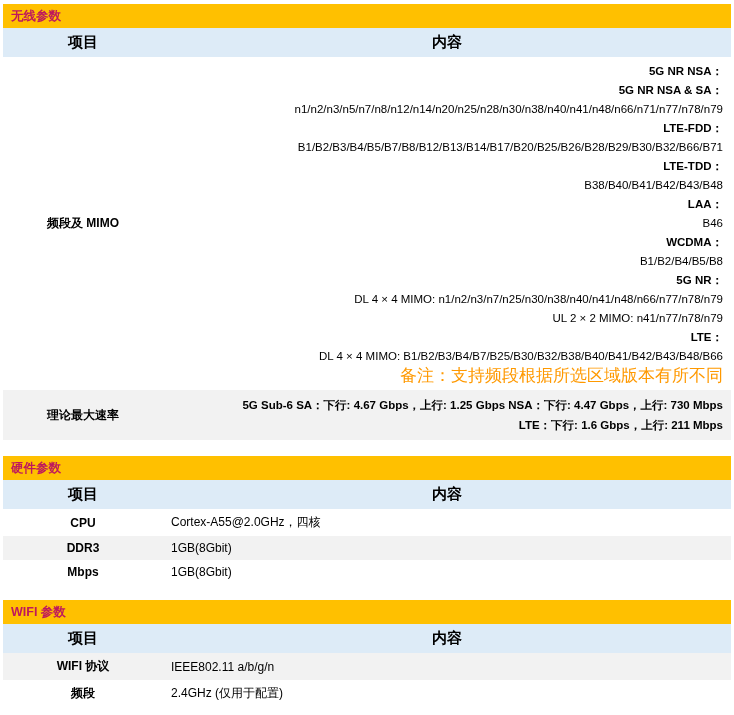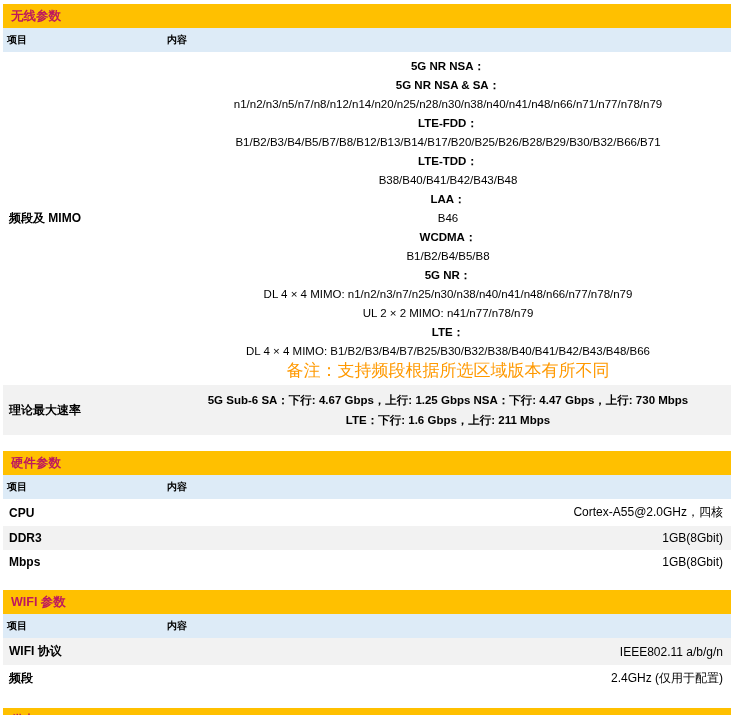--- a/index.html
+++ b/index.html
@@ -36,41 +36,42 @@
     height: 16px;
     line-height: 15px;
   }
   .section-band td.band-rest {
     background: #ffc000;
   }
   .hdr td {
     background: #ddebf7;
     color: #000000;
     font-weight: bold;
+    text-align: center;
     padding: 5px 4px;
-    font-size: 10px;
+    font-size: 15px;
   }
   .col-label { width: 160px; }
   .col-value { width: 568px; }
 
   td.label {
-    text-align: left;
+    text-align: center;
     font-weight: bold;
     vertical-align: middle;
     padding: 5px 6px;
     font-size: 12px;
   }
   td.value {
-    text-align: right;
+    text-align: left;
     vertical-align: middle;
     padding: 5px 8px;
     font-size: 12px;
   }
   td.value.left {
-    text-align: center;
+    text-align: right;
   }
   tr.zebra td {
     background: #f2f2f2;
   }
   tr.plain td {
     background: #ffffff;
   }
   .band-block {
     padding: 6px 0 6px 0;
   }

